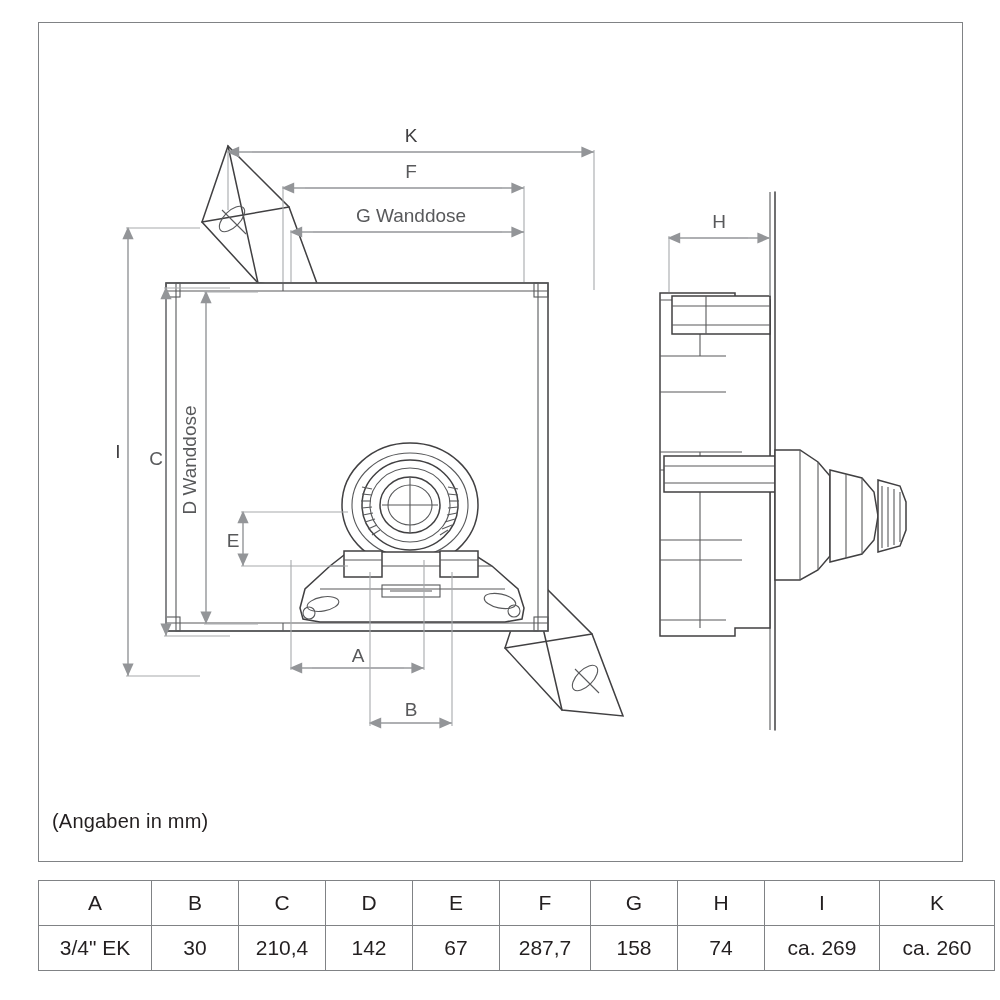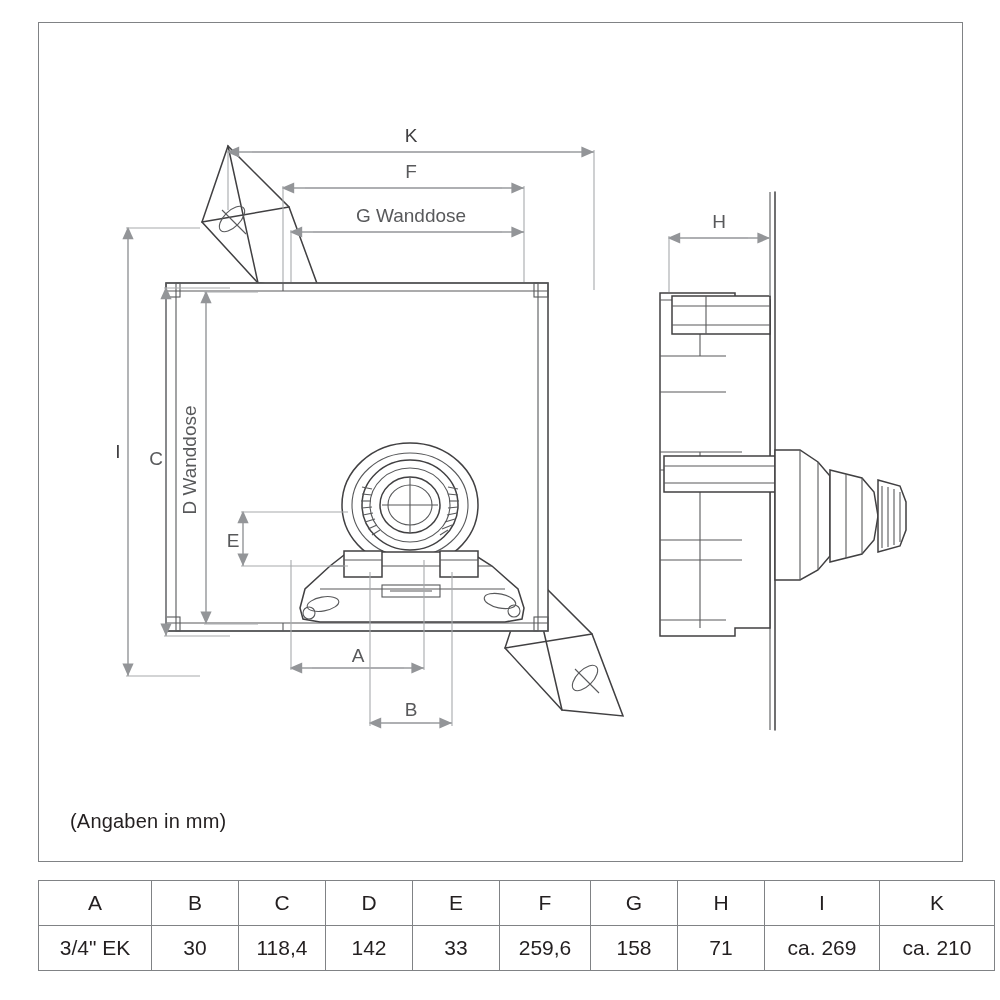--- a/index.html
+++ b/index.html
@@ -23,21 +23,21 @@
   .drawing-frame {
     position: absolute;
     left: 38px; top: 22px;
     width: 925px; height: 840px;
     border: 1.5px solid #808285;
     box-sizing: border-box;
     background: #fff;
   }
   .note {
     position: absolute;
-    left: 70px; top: 810px;
+    left: 52px; top: 810px;
     font-size: 20px;
     color: #231f20;
     letter-spacing: 0.2px;
   }
   
   .dim-table {
     position: absolute;
     left: 38px; top: 880px;
     width: 925px;
     border-collapse: collapse;
@@ -337,25 +337,25 @@
       <td class="col-e">E</td>
       <td class="col-f">F</td>
       <td class="col-g">G</td>
       <td class="col-h">H</td>
       <td class="col-i">I</td>
       <td class="col-k">K</td>
     </tr>
     <tr class="vals">
       <td class="col-a">3/4" EK</td>
       <td class="col-b">30</td>
-      <td class="col-c">118,4</td>
+      <td class="col-c">210,4</td>
       <td class="col-d">142</td>
-      <td class="col-e">33</td>
-      <td class="col-f">259,6</td>
+      <td class="col-e">67</td>
+      <td class="col-f">287,7</td>
       <td class="col-g">158</td>
-      <td class="col-h">71</td>
+      <td class="col-h">74</td>
       <td class="col-i">ca. 269</td>
-      <td class="col-k">ca. 210</td>
+      <td class="col-k">ca. 260</td>
     </tr>
   </tbody>
     </table>
 
 </div>
 
 </body></html>

